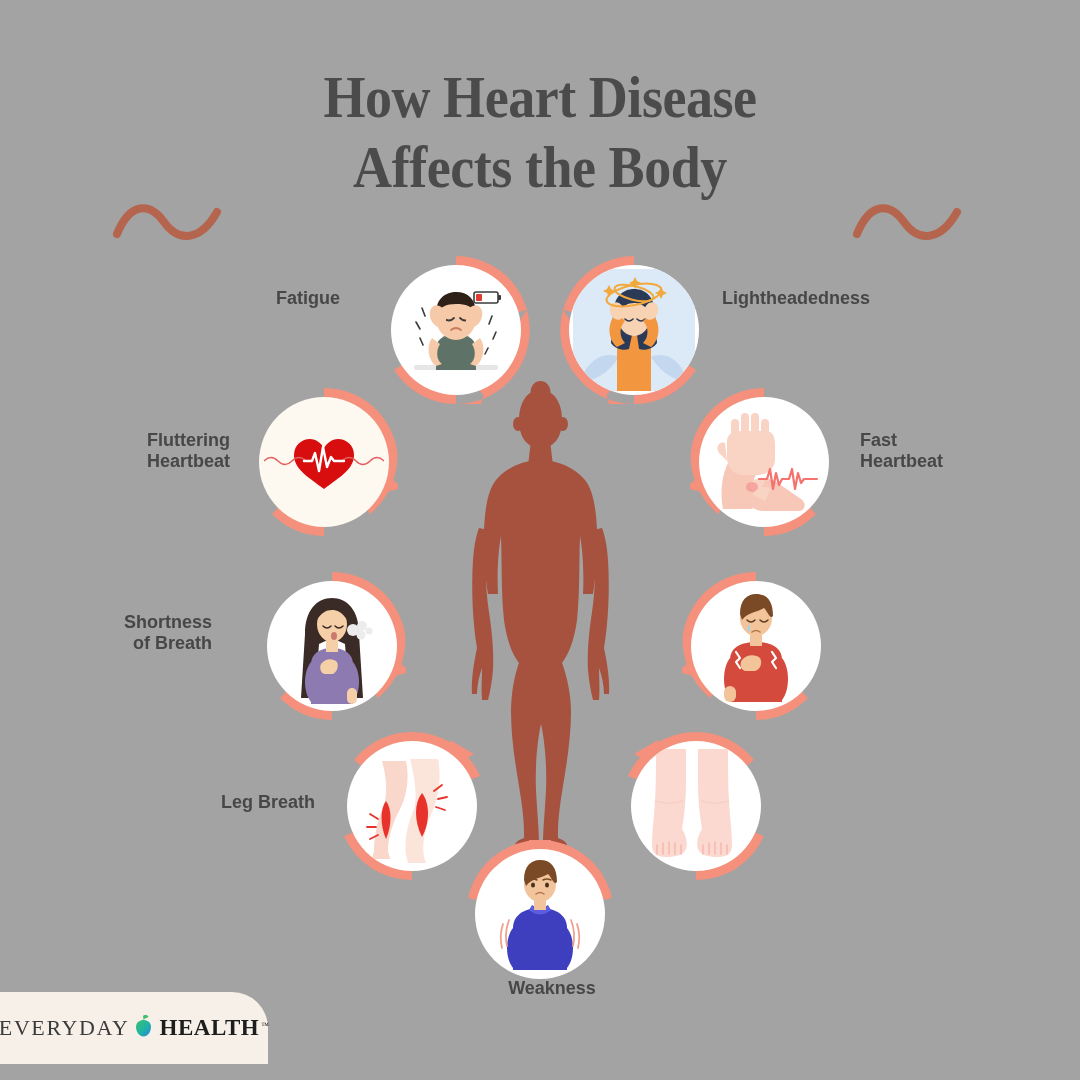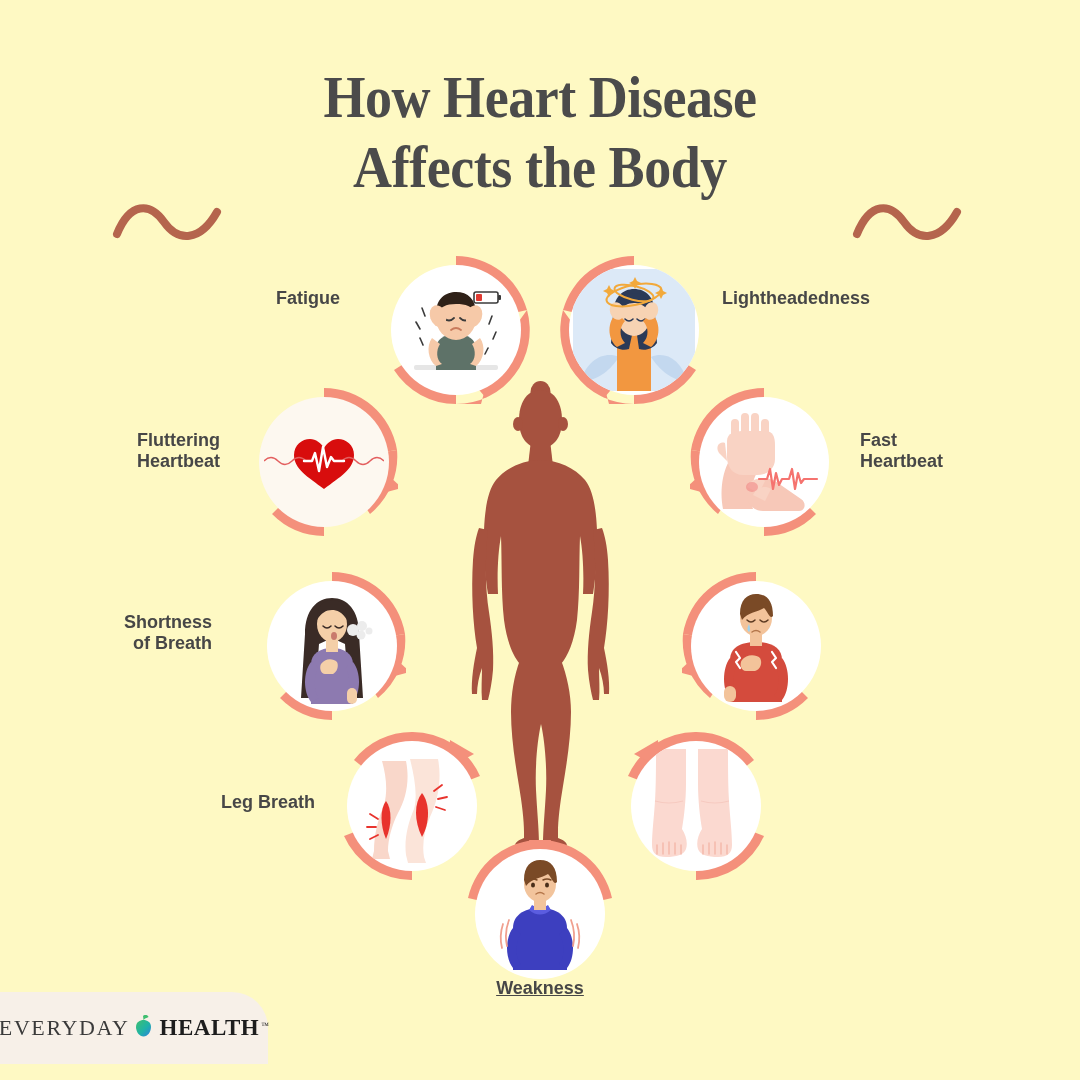--- a/index.html
+++ b/index.html
@@ -4,21 +4,21 @@
 <style>
   html, body {
     margin: 0;
     padding: 0;
     background: #fbdcd4;
   }
   #canvas {
     position: relative;
     width: 1080px;
     height: 1080px;
-    background: #fef9c3;
+    background: #a3a3a3;
     overflow: hidden;
     font-family: "Liberation Sans", sans-serif;
   }
 
   
   .title {
     position: absolute;
     left: 0;
     top: 62px;
     width: 1080px;
@@ -314,21 +314,21 @@
     <div class="disc">
       <svg width="120" height="70" viewBox="0 0 120 70">
         <path d="M60 62 C 44 50, 30 42, 30 28 C 30 18, 38 12, 46 12 C 52 12, 57 16, 60 21
                  C 63 16, 68 12, 74 12 C 82 12, 90 18, 90 28 C 90 42, 76 50, 60 62 Z" fill="#d80d0d"></path>
         <path d="M0 34 q7 -7 14 0 t14 0 t14 0" fill="none" stroke="#e35f5f" stroke-width="1.4"></path>
         <path d="M78 34 q7 -7 14 0 t14 0 t14 0" fill="none" stroke="#e35f5f" stroke-width="1.4"></path>
         <path d="M40 34 L48 34 L51 26 L55 44 L59 20 L63 40 L67 30 L70 34 L80 34" fill="none" stroke="#ffffff" stroke-width="2.4" stroke-linejoin="round" stroke-linecap="round"></path>
       </svg>
     </div>
   </div>
-  <div class="label r-align" style="left:10px; top:430px; width:210px;">Fluttering
+  <div class="label r-align" style="left:20px; top:430px; width:210px;">Fluttering
 Heartbeat</div>
 
   <div class="node" style="left:690px; top:388px;">
     <svg class="ring" viewBox="0 0 148 148">
       <path d="M74 0 A74 74 0 0 0 1 62 L14 64 A61 61 0 0 1 74 13 Z" fill="#f4907b"></path>
       <path d="M74 148 A74 74 0 0 0 126 126 L117 117 A61 61 0 0 1 74 135 Z" fill="#f4907b"></path>
       <path d="M1 62 A74 74 0 0 0 28 126 L36 114 A61 61 0 0 1 14 64 Z" fill="#f4907b"></path>
       <path d="M22 76 L-4 100 L26 108 Z" fill="#f4907b"></path>
     </svg>
     <div class="disc">
@@ -546,21 +546,21 @@
 
         <g fill="none" stroke="#f0a08f" stroke-width="1.8" stroke-linecap="round">
           <path d="M16 66 q-4 12 -1 24"></path>
           <path d="M22 62 q-5 13 -2 26"></path>
           <path d="M90 66 q4 12 1 24"></path>
           <path d="M84 62 q5 13 2 26"></path>
         </g>
       </svg>
     </div>
   </div>
-  <div class="label c-align" style="left:420px; top:978px; width:240px;text-decoration:underline;">Weakness</div>
+  <div class="label c-align" style="left:432px; top:978px; width:240px;">Weakness</div>
 
   <div class="logo-panel">
     <div class="logo-wrap">
       <span class="logo-everyday">EVERYDAY</span>
       <span class="logo-apple">
         <svg width="19" height="22" viewBox="0 0 19 22">
           <defs>
             <linearGradient id="appleGrad" x1="0" y1="0" x2="1" y2="1">
               <stop offset="0%" stop-color="#3fbf6f"></stop>
               <stop offset="55%" stop-color="#1fb3a6"></stop>

